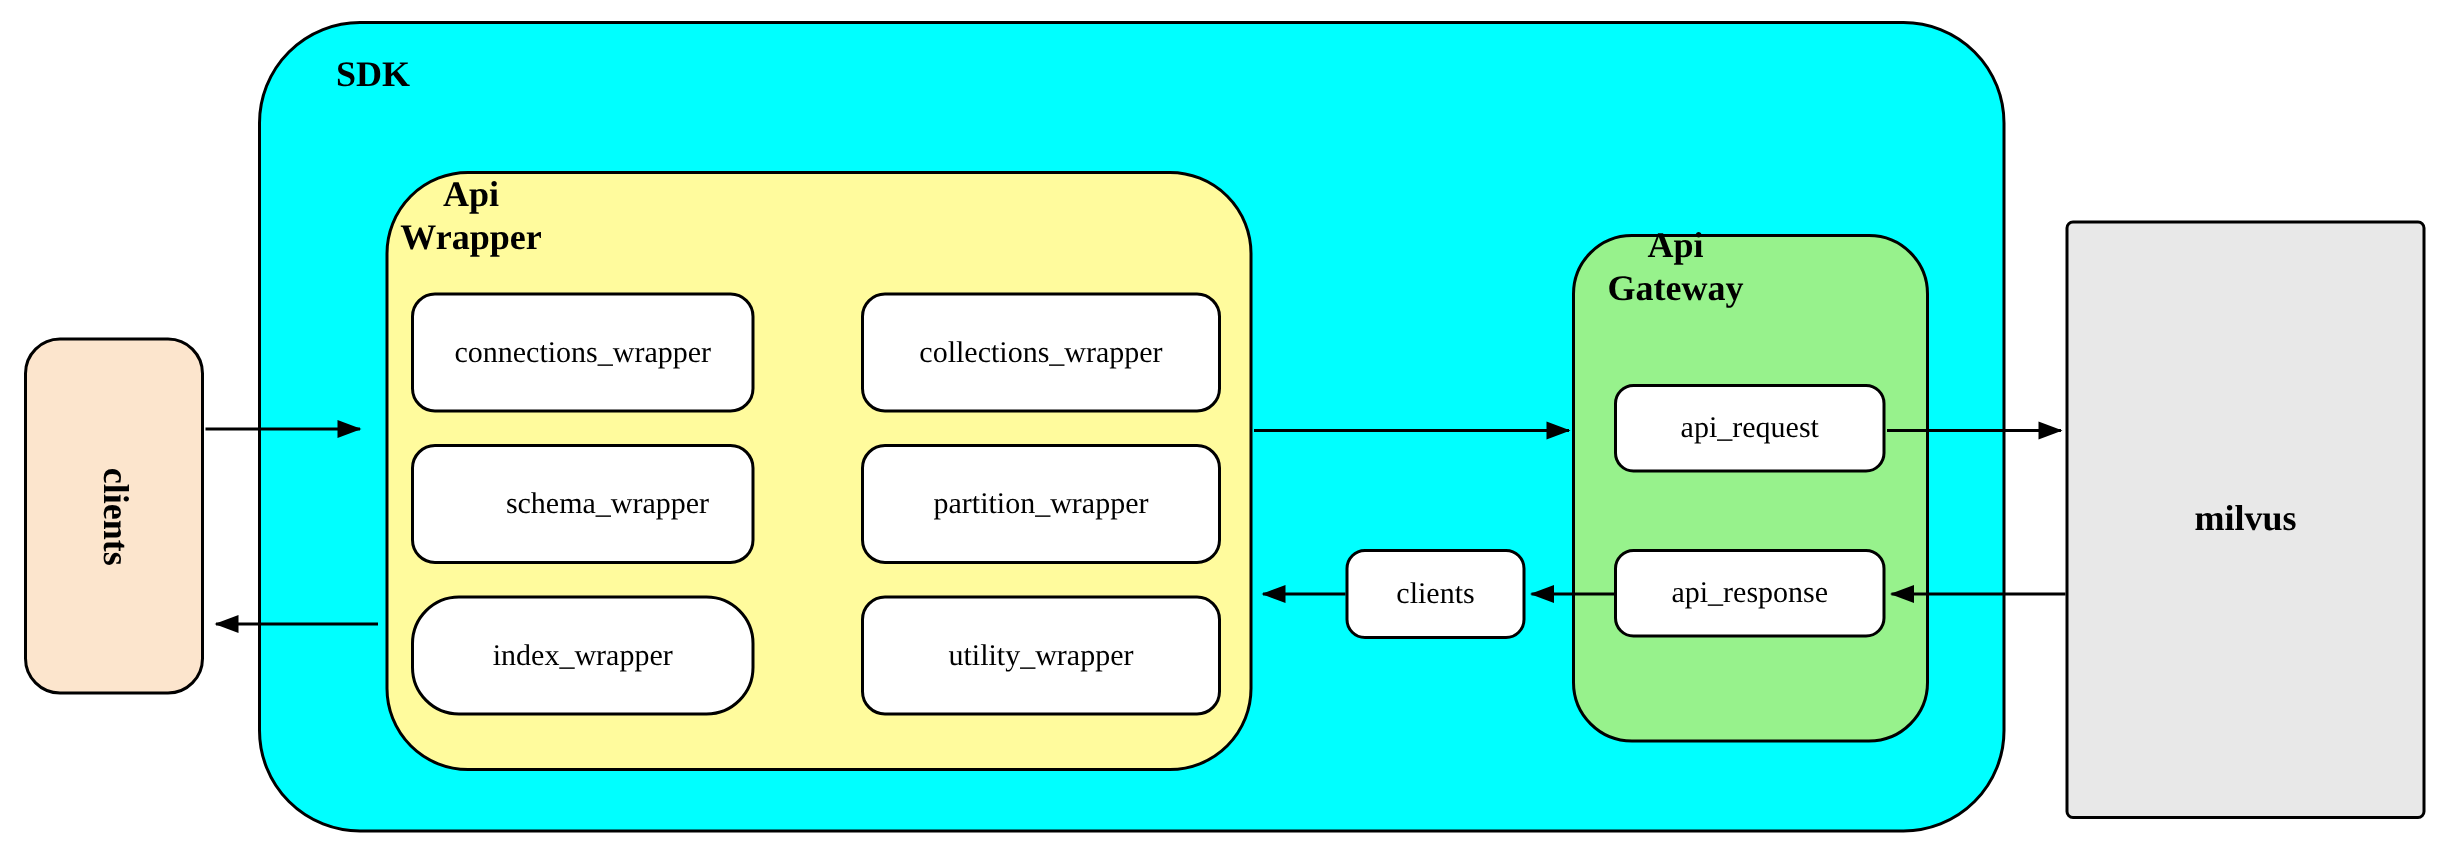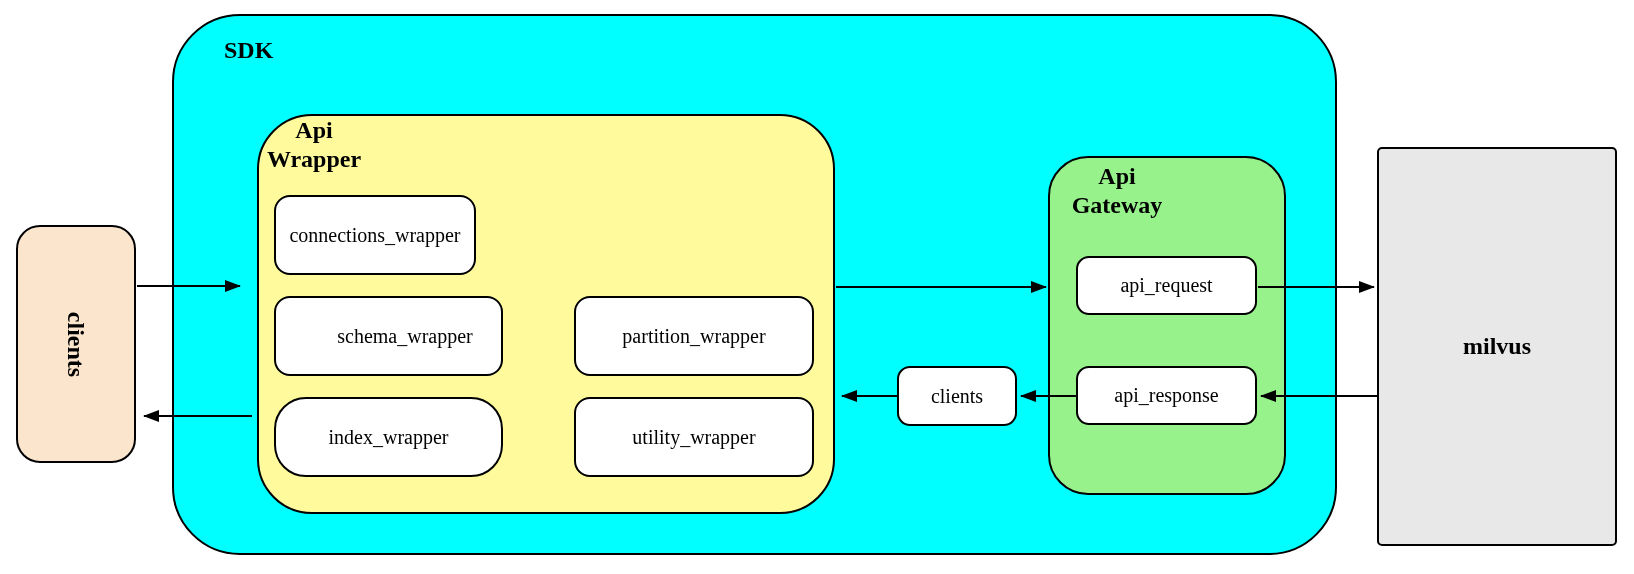--- a/index.html
+++ b/index.html
@@ -26,42 +26,45 @@
 
   <div class="node" style="left: 16px; top: 225px; width: 120px; height: 238px; border-radius: 24px; background-color: rgb(252, 229, 205);">
     <div class="boxlabel big">
         <span class="vert">clients</span>
       </div>
   </div>
 
   <div class="node" style="left: 257px; top: 114px; width: 578px; height: 400px; border-radius: 55px; background-color: rgb(255, 251, 157);"></div>
   <div class="container-label" style="left:254px;top:116px;width:120px;">Api Wrapper</div>
 
-  <div class="node" style="left: 274px; top: 195px; width: 202px; height: 80px; border-radius: 16px; background-color: rgb(255, 255, 255);">
+  <div class="node" style="left: 274px; top: 195px; width: 229px; height: 80px; border-radius: 16px; background-color: rgb(255, 255, 255);">
     <div class="boxlabel">connections_wrapper</div>
+  </div>
+  <div class="node" style="left: 574px; top: 195px; width: 240px; height: 80px; border-radius: 16px; background-color: rgb(255, 255, 255);">
+    <div class="boxlabel">collections_wrapper</div>
   </div>
   <div class="node" style="left: 274px; top: 296px; width: 229px; height: 80px; border-radius: 16px; background-color: rgb(255, 255, 255); padding-left: 33px;">
     <div class="boxlabel">schema_wrapper</div>
   </div>
   <div class="node" style="left: 574px; top: 296px; width: 240px; height: 80px; border-radius: 16px; background-color: rgb(255, 255, 255);">
     <div class="boxlabel">partition_wrapper</div>
   </div>
   <div class="node" style="left: 274px; top: 397px; width: 229px; height: 80px; border-radius: 32px; background-color: rgb(255, 255, 255);">
     <div class="boxlabel">index_wrapper</div>
   </div>
   <div class="node" style="left: 574px; top: 397px; width: 240px; height: 80px; border-radius: 16px; background-color: rgb(255, 255, 255);">
     <div class="boxlabel">utility_wrapper</div>
   </div>
 
   <div class="node" style="left: 897px; top: 366px; width: 120px; height: 60px; border-radius: 13px; background-color: rgb(255, 255, 255);">
     <div class="boxlabel">clients</div>
   </div>
 
   <div class="node" style="left: 1048px; top: 156px; width: 238px; height: 339px; border-radius: 40px; background-color: rgb(151, 242, 140);"></div>
-  <div class="container-label" style="left:1057px;top:162px;width:120px;">Api Gateway</div>
+  <div class="container-label" style="left:1057px;top:150px;width:120px;">Api Gateway</div>
 
   <div class="node" style="left: 1076px; top: 256px; width: 181px; height: 59px; border-radius: 13px; background-color: rgb(255, 255, 255);">
     <div class="boxlabel">api_request</div>
   </div>
   <div class="node" style="left: 1076px; top: 366px; width: 181px; height: 59px; border-radius: 13px; background-color: rgb(255, 255, 255);">
     <div class="boxlabel">api_response</div>
   </div>
 
   <div class="node" style="left: 1377px; top: 147px; width: 240px; height: 399px; border-radius: 5px; background-color: rgb(232, 232, 232);">
     <div class="boxlabel big">milvus</div>

